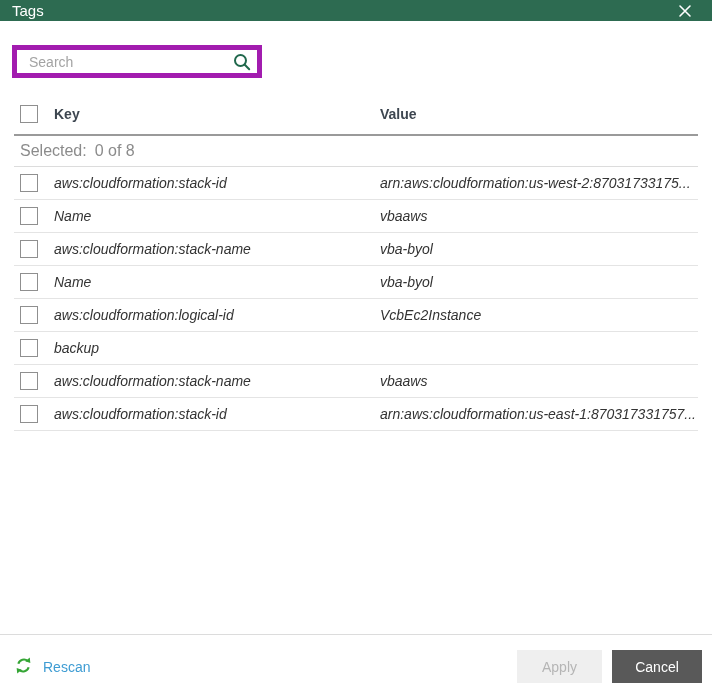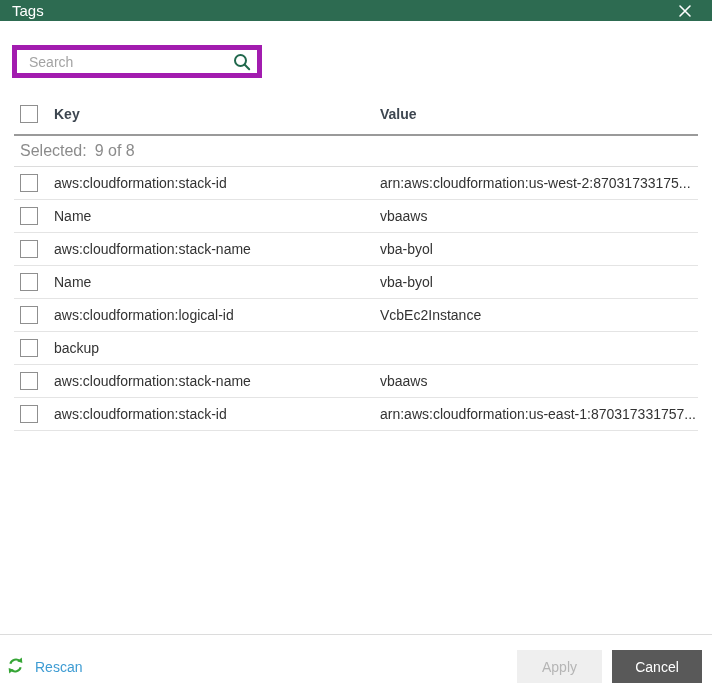--- a/index.html
+++ b/index.html
@@ -76,29 +76,29 @@
 
   .head-divider { border-top: 2px solid #9a9a9a; }
   .selected-bar {
     height: 30px; display: flex; align-items: center;
     font-size: 16px; color: #8b8b8b;
     padding-left: 6px;
     border-bottom: 1px solid #dcdcdc;
   }
   .selected-bar .sel-count { margin-left: 8px; }
   .data-row { border-bottom: 1px solid #e4e4e4; cursor: default; }
-  .data-row .col-key, .data-row .col-val { color: #333; }
+  .data-row .col-key, .data-row .col-val { color: #333; font-style: italic; }
 
   
   .footer {
     position: absolute; left: 0; right: 0; bottom: 0;
     height: 64px;
     border-top: 1px solid #dcdcdc;
     display: flex; align-items: center; justify-content: space-between;
-    padding: 0 10px 0 6px;
+    padding: 0 10px 0 14px;
     background: #fff;
     box-sizing: border-box;
   }
   .rescan {
     display: flex; align-items: center; gap: 10px;
     cursor: pointer; text-decoration: none;
     font-size: 14px; color: var(--rescan-text-blue, #3e9cd3);
   }
   .btns { display: flex; align-items: center; }
   .btn {
@@ -146,21 +146,21 @@
 
     <div class="row thead">
       <span class="cb"></span>
       <span class="col-key col-label">Key</span>
       <span class="col-val col-label">Value</span>
     </div>
     <div class="head-divider"></div>
 
     <div class="selected-bar">
       <span>Selected:</span>
-      <span class="sel-count">9 of 8</span>
+      <span class="sel-count">0 of 8</span>
     </div>
 
     <div id="rows">
       <div class="row data-row">
         <span class="cb"></span>
         <span class="col-key">aws:cloudformation:stack-id</span>
         <span class="col-val">arn:aws:cloudformation:us-west-2:87031733175...</span>
       </div>
 
       <div class="row data-row">

